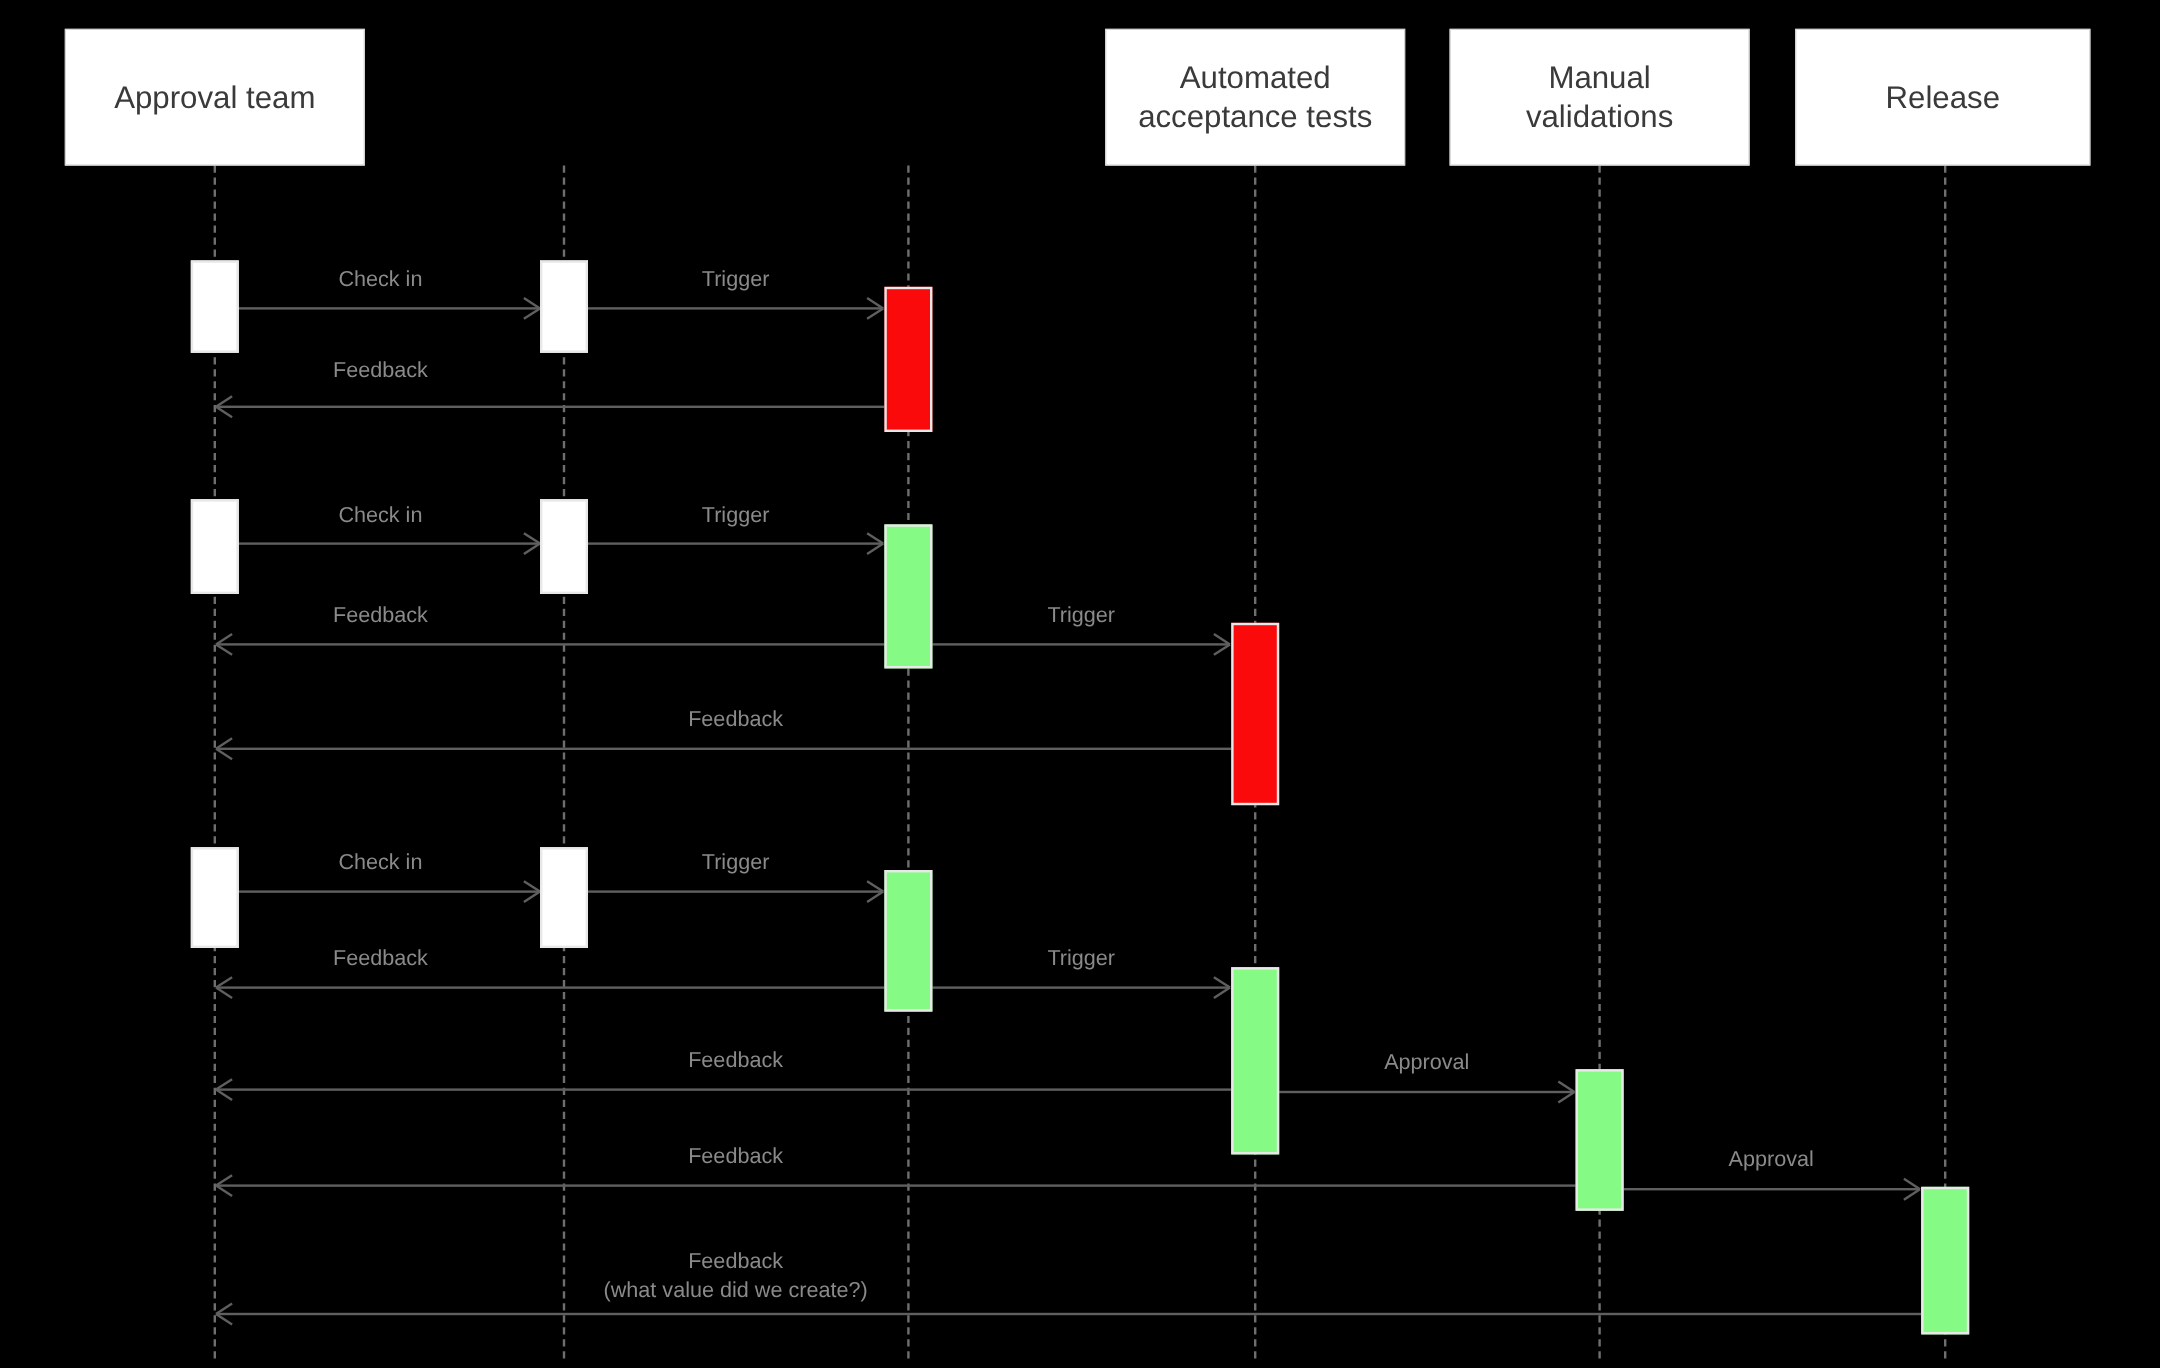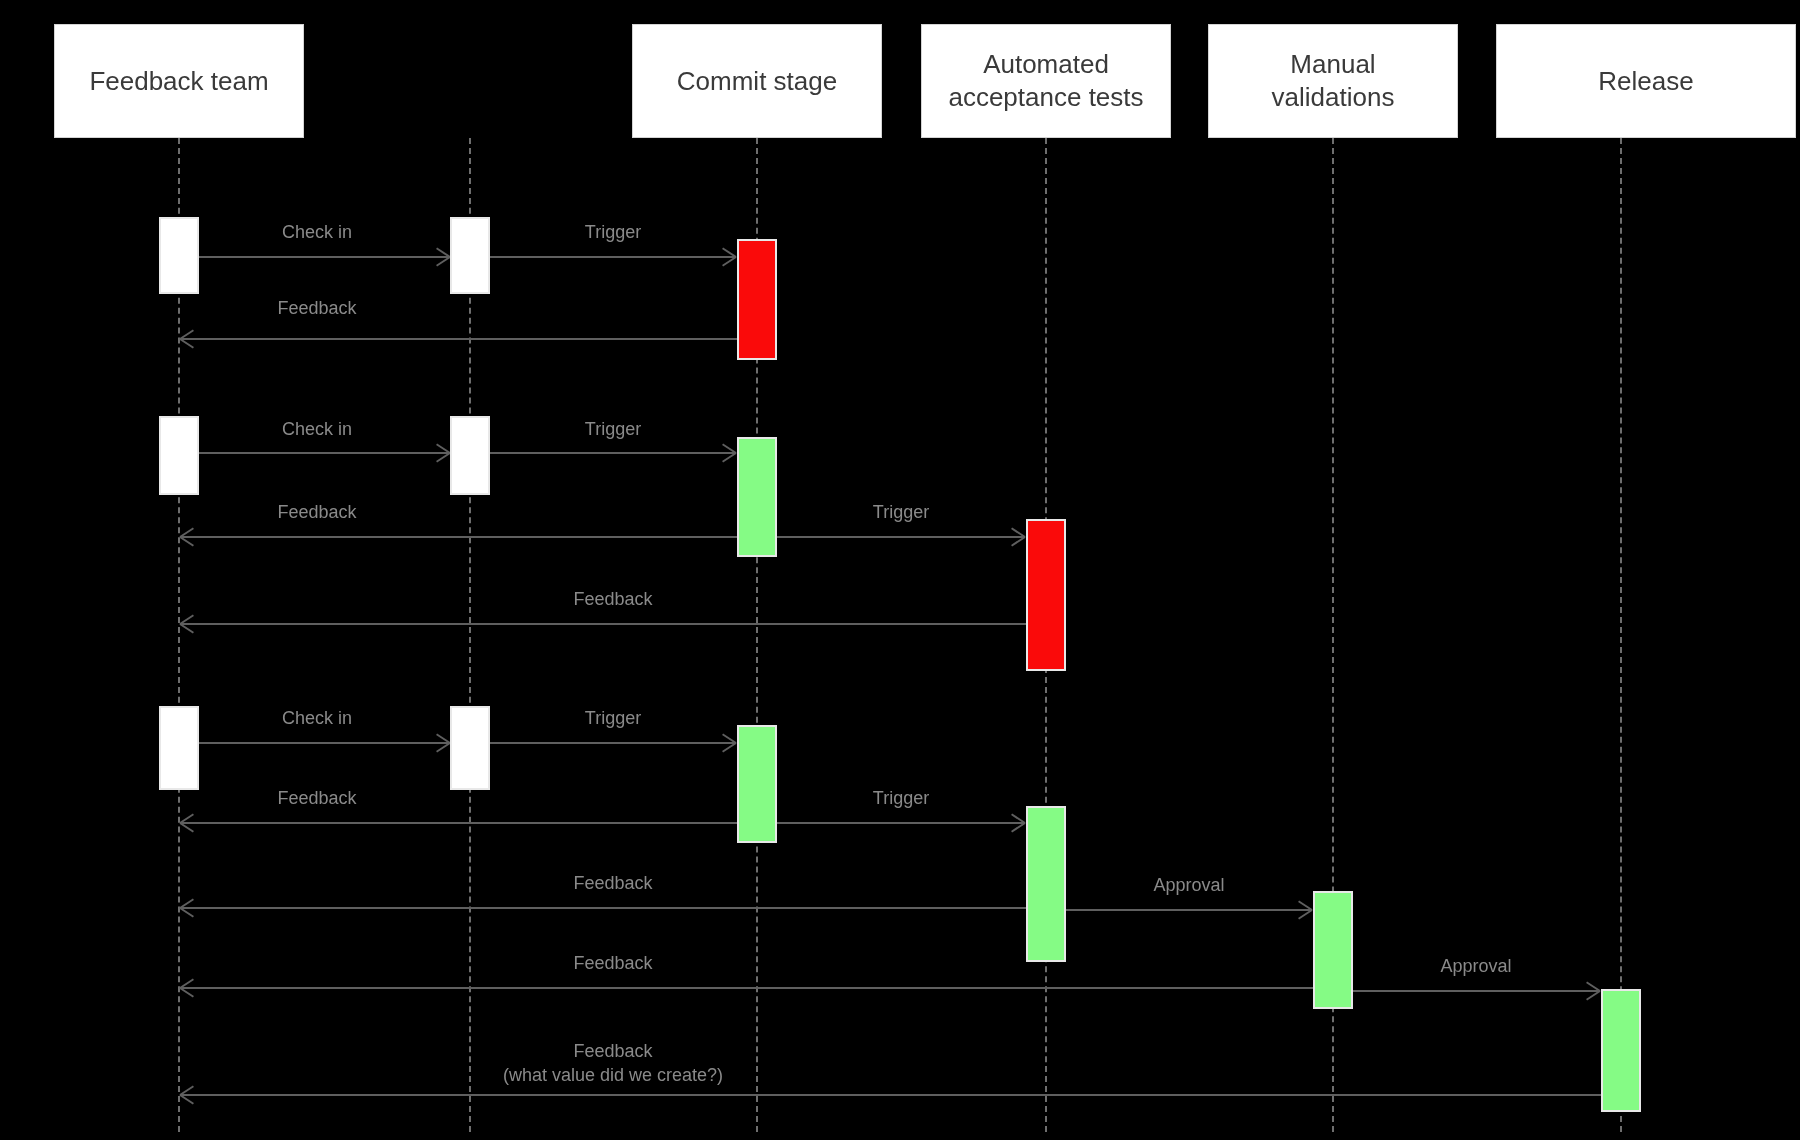--- a/index.html
+++ b/index.html
@@ -139,20 +139,19 @@
     <div class="act" style="left: 159px; top: 416px; width: 40px; height: 79px; background: rgb(255, 255, 255); border: 2px solid rgb(232, 232, 232);"></div>
     <div class="act" style="left: 450px; top: 416px; width: 40px; height: 79px; background: rgb(255, 255, 255); border: 2px solid rgb(232, 232, 232);"></div>
     <div class="act" style="left: 737px; top: 437px; width: 40px; height: 120px; background: rgb(133, 251, 133); border: 2px solid rgb(232, 232, 232);"></div>
     <div class="act" style="left: 1026px; top: 519px; width: 40px; height: 152px; background: rgb(250, 10, 10); border: 2px solid rgb(232, 232, 232);"></div>
     <div class="act" style="left: 159px; top: 706px; width: 40px; height: 84px; background: rgb(255, 255, 255); border: 2px solid rgb(232, 232, 232);"></div>
     <div class="act" style="left: 450px; top: 706px; width: 40px; height: 84px; background: rgb(255, 255, 255); border: 2px solid rgb(232, 232, 232);"></div>
     <div class="act" style="left: 737px; top: 725px; width: 40px; height: 118px; background: rgb(133, 251, 133); border: 2px solid rgb(232, 232, 232);"></div>
     <div class="act" style="left: 1026px; top: 806px; width: 40px; height: 156px; background: rgb(133, 251, 133); border: 2px solid rgb(232, 232, 232);"></div>
     <div class="act" style="left: 1313px; top: 891px; width: 40px; height: 118px; background: rgb(133, 251, 133); border: 2px solid rgb(232, 232, 232);"></div>
     <div class="act" style="left: 1601px; top: 989px; width: 40px; height: 123px; background: rgb(133, 251, 133); border: 2px solid rgb(232, 232, 232);"></div>
-    <div class="header" style="left: 54px; top: 24px; width: 250px; height: 114px; background: rgb(255, 255, 255); border: 1px solid rgb(212, 212, 212); color: rgb(58, 58, 58);">Feedback team</div>
-    <div class="header" style="left: 632px; top: 24px; width: 250px; height: 114px; background: rgb(255, 255, 255); border: 1px solid rgb(212, 212, 212); color: rgb(58, 58, 58);">Commit stage</div>
+    <div class="header" style="left: 54px; top: 24px; width: 250px; height: 114px; background: rgb(255, 255, 255); border: 1px solid rgb(212, 212, 212); color: rgb(58, 58, 58);">Approval team</div>
     <div class="header" style="left: 1208px; top: 24px; width: 250px; height: 114px; background: rgb(255, 255, 255); border: 1px solid rgb(212, 212, 212); color: rgb(58, 58, 58);">Manual
 validations</div>
     <div class="header" style="left: 921px; top: 24px; width: 250px; height: 114px; background: rgb(255, 255, 255); border: 1px solid rgb(212, 212, 212); color: rgb(58, 58, 58);">Automated
 acceptance tests</div>
-    <div class="header" style="left: 1496px; top: 24px; width: 300px; height: 114px; background: rgb(255, 255, 255); border: 1px solid rgb(212, 212, 212); color: rgb(58, 58, 58);">Release</div>
+    <div class="header" style="left: 1496px; top: 24px; width: 246px; height: 114px; background: rgb(255, 255, 255); border: 1px solid rgb(212, 212, 212); color: rgb(58, 58, 58);">Release</div>
   </div>
 
 </body></html>

